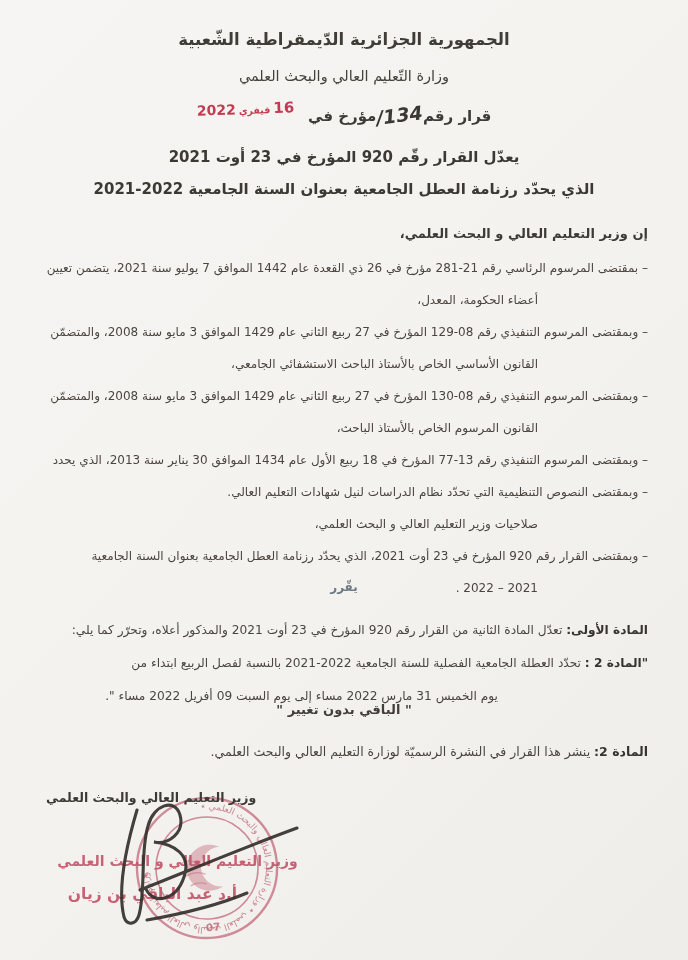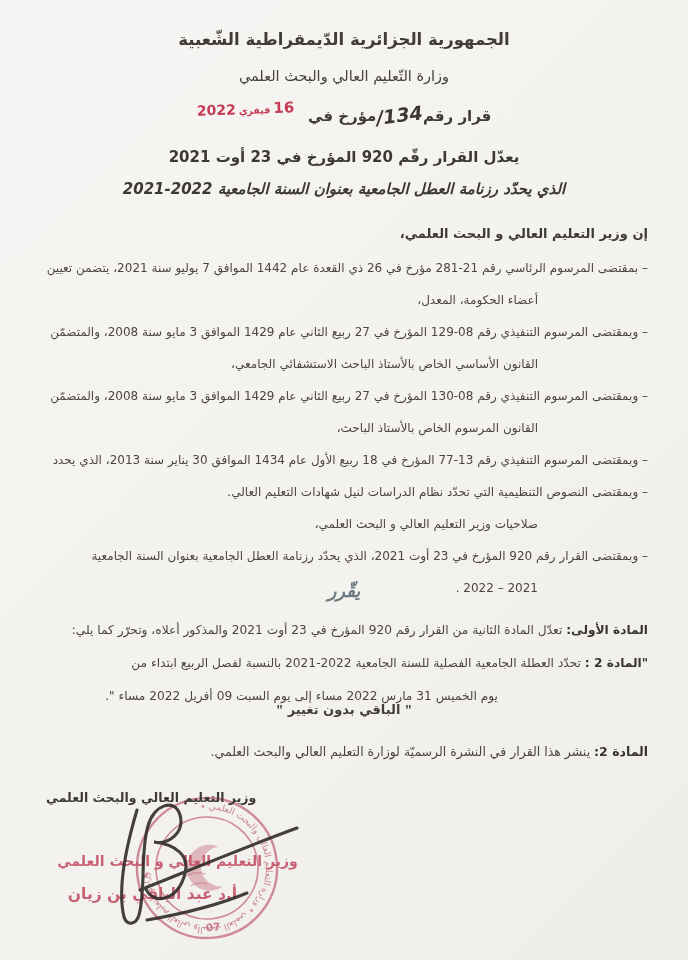--- a/index.html
+++ b/index.html
@@ -11,27 +11,27 @@
   .center{position:absolute;left:0;right:0;text-align:center;direction:rtl;}
   #hdr1{top:30px;font-size:16.5px;font-weight:bold;color:#403c37;letter-spacing:.3px;}
   #hdr2{top:68px;font-size:14.5px;color:#45413c;}
   #titleline{top:103px;font-size:15px;font-weight:bold;color:#3e3a35;}
   .handnum{display:inline-block;font-style:italic;font-size:19px;transform:rotate(-7deg) translateY(1px);color:#3b3733;}
   .datestamp{display:inline-block;direction:rtl;font-weight:bold;transform:rotate(-2deg) translateY(-7px);margin-inline-start:14px;white-space:nowrap;}
   .datestamp .d{font-size:15px;letter-spacing:4px;}
   .datestamp .m{font-size:9.5px;margin:0 3px;}
   .datestamp .y{font-size:14px;}
   #sub1{top:148px;font-size:15px;font-weight:bold;color:#3c3833;}
-  #sub2{top:180px;font-size:15px;font-weight:bold;color:#3c3833;font-style:italic;}
+  #sub2{top:180px;font-size:15px;font-weight:bold;color:#3c3833;}
   #intro{position:absolute;top:226px;right:40px;direction:rtl;font-size:13px;font-weight:bold;color:#3e3a35;}
   #bullets{position:absolute;top:252px;right:40px;left:30px;direction:rtl;text-align:right;
            font-size:12px;line-height:32px;color:#4b4540;}
   #bullets .line{white-space:nowrap;}
   #bullets .cont{padding-right:110px;}
-  #decides{top:580px;font-size:18px;font-weight:bold;color:#6e7a83;letter-spacing:1px;font-style:italic;}
+  #decides{top:580px;font-size:12px;font-weight:bold;color:#6e7a83;letter-spacing:1px;}
   #article1{position:absolute;top:614px;right:40px;left:30px;direction:rtl;text-align:right;
             font-size:12.2px;line-height:33px;color:#4b4540;}
   #article1 b,#art2 b{color:#383430;}
   #article1 .cont2{padding-right:150px;}
   #note{top:702px;font-size:13px;font-weight:bold;color:#433e39;}
   #art2{position:absolute;top:744px;right:40px;direction:rtl;font-size:12.5px;color:#4b4540;}
   #sigtitle{position:absolute;top:790px;left:46px;width:215px;direction:rtl;text-align:left;
             white-space:nowrap;font-size:12.5px;font-weight:bold;color:#3d3934;z-index:4;}
   #seal{position:absolute;left:122px;top:783px;width:170px;height:170px;transform:rotate(-6deg);z-index:1;}
   #stampline1{position:absolute;top:853px;left:50px;width:255px;text-align:center;direction:rtl;white-space:nowrap;

